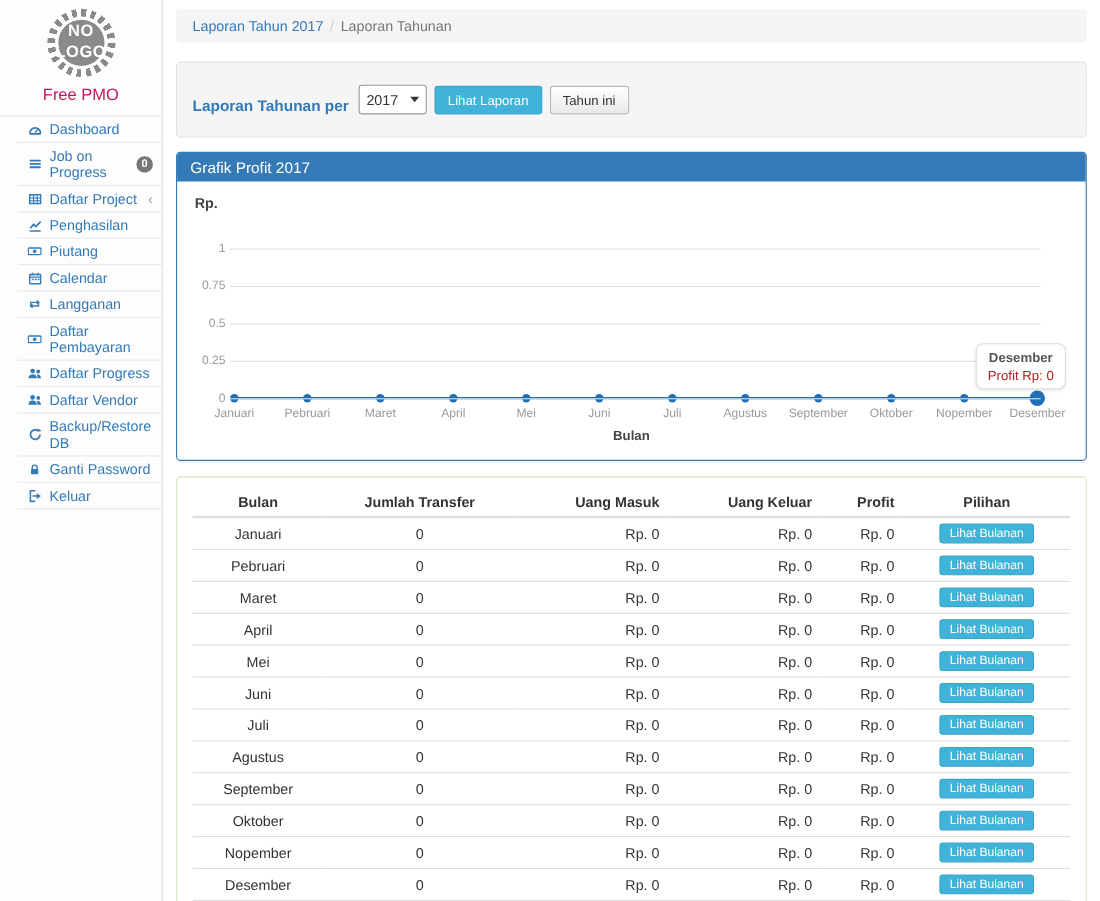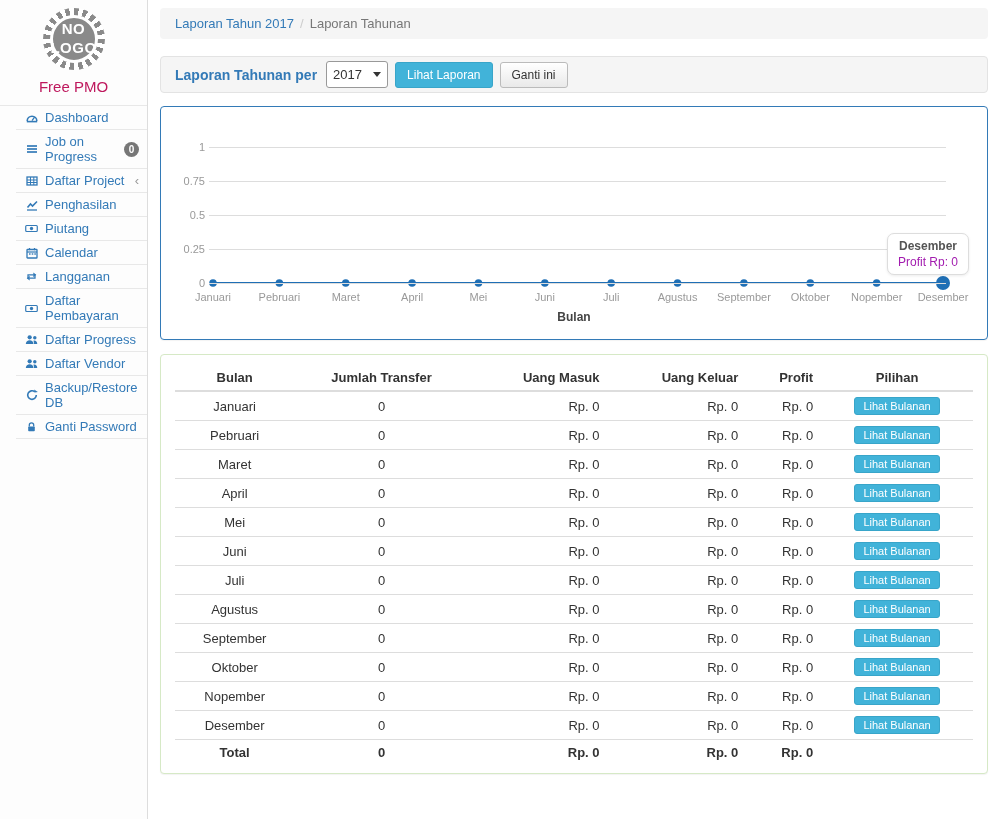--- a/index.html
+++ b/index.html
@@ -26,22 +26,22 @@
   .mi-badge { margin-left:auto; background:#777; color:#fff; border-radius:50%; min-width:15px; height:15px;
     font-size:10px; line-height:15px; text-align:center; font-weight:bold; }
   .mi-chevron { margin-left:auto; color:#999; font-size:13px; line-height:1; }
 
   
   .main { flex:1; display:flex; flex-direction:column; padding:8px 12px 0; min-width:0; }
   .breadcrumb { background:#f5f5f5; border-radius:4px; padding:8px 15px; margin-bottom:17px; font-size:13px; color:#777; }
   .breadcrumb a { color:#337ab7; text-decoration:none; }
   .crumb-sep { margin:0 6px; color:#ccc; }
 
-  .well { background:#f5f5f5; border:1px solid #e3e3e3; border-radius:4px; padding:4px 14px; margin-bottom:13px;
-    display:flex; align-items:center; gap:7px; min-height:35px; }
+  .well { background:#f5f5f5; border:1px solid #e3e3e3; border-radius:4px; padding:20px 14px; margin-bottom:13px;
+    display:flex; align-items:flex-end; gap:7px; min-height:35px; }
   .filter-label { color:#337ab7; font-weight:bold; font-size:14px; margin-right:2px; }
   .select-box { background:#fff; border:1px solid #999; border-radius:3px; height:27px; width:62px;
     display:inline-flex; align-items:center; justify-content:space-between; padding:0 6px; cursor:pointer; color:#333; }
   .caret { width:0; height:0; border-left:4px solid transparent; border-right:4px solid transparent; border-top:5px solid #333; }
   .btn { border-radius:3px; font-size:12px; padding:5px 11px; cursor:pointer; border:1px solid transparent; font-family:inherit; }
   .btn-info { background:#41b3d9; border-color:#38a5c9; color:#fff; }
   .btn-default { background:linear-gradient(#fff,#e9e9e9); border-color:#bbb; color:#333; }
 
   .panel { border-radius:4px; margin-bottom:14px; background:#fff; box-shadow:0 1px 1px rgba(0,0,0,.05); }
   .panel-primary { border:1px solid #337ab7; }
@@ -55,21 +55,21 @@
   .y-axis-title { font-weight:bold; color:#444; font-size:13px; margin:2px 0 4px 2px; }
   #chart-wrap { position:relative; height:214px; }
   .gridline { position:absolute; left:34px; right:27px; height:1px; background:#ddd; }
   .ytick { position:absolute; left:0; width:30px; text-align:right; font-size:11px; color:#999; transform:translateY(-50%); }
   .xtick { position:absolute; top:174px; transform:translateX(-50%); font-size:11px; color:#999; white-space:nowrap; }
   .x-axis-title { position:absolute; top:193px; left:50%; transform:translateX(-50%); font-weight:bold; font-size:12px; color:#444; }
   #chart-svg { position:absolute; inset:0; }
   .chart-tooltip { position:absolute; right:4px; top:116px; background:#fff; border:1px solid #ddd; border-radius:7px;
     padding:5px 10px; text-align:center; box-shadow:0 1px 3px rgba(0,0,0,.08); z-index:2; }
   .tt-title { font-weight:bold; color:#555; font-size:12px; }
-  .tt-value { color:#a21caf; font-size:12px; margin-top:2px; }
+  .tt-value { color:#b91c1c; font-size:12px; margin-top:2px; }
 
   
   table.report { width:100%; border-collapse:collapse; font-size:13px; }
   .report th { font-weight:bold; color:#333; padding:5px 8px; border-bottom:2px solid #ddd; }
   .report td { padding:5px 8px; border-top:1px solid #ddd; color:#333; }
   .report tbody tr:first-child td { border-top:none; }
   .al-c { text-align:center; } .al-r { text-align:right; }
   .btn-xs { font-size:11px; padding:2px 8px; }
   .total-row td { font-weight:bold; }
 </style>
@@ -212,40 +212,52 @@
           </div>
           <div class="menu-item">
             <span class="mi-icon">
               <svg width="11" height="12" viewBox="0 0 12 12">
                 <path d="M3.6 5.4V3.9a2.4 2.4 0 0 1 4.8 0v1.5" fill="none" stroke="currentColor" stroke-width="1.4"></path>
                 <rect x="2.4" y="5.4" width="7.2" height="5.2" rx="0.9" fill="currentColor"></rect>
               </svg>
             </span>
             <span>Ganti Password</span>
           </div>
+          <div class="menu-item">
+            <span class="mi-icon">
+              <svg width="12" height="12" viewBox="0 0 12 12">
+                <path d="M6 1.2H1.6v9.6H6" fill="none" stroke="currentColor" stroke-width="1.4"></path>
+                <line x1="3.6" y1="6" x2="8.2" y2="6" stroke="currentColor" stroke-width="1.4"></line>
+                <path d="M7.4 3.3L11.2 6 7.4 8.7z" fill="currentColor"></path>
+              </svg>
+            </span>
+            <span>Keluar</span>
+          </div>
         </nav>
     </aside>
 
     <main class="main">
       <div class="breadcrumb">
         <a href="#">Laporan Tahun 2017</a><span class="crumb-sep">/</span><span>Laporan Tahunan</span>
       </div>
 
       <div class="well">
         <span class="filter-label">Laporan Tahunan per</span>
         <span class="select-box">
           <span>2017</span>
           <span class="caret"></span>
         </span>
         <button class="btn btn-info">Lihat Laporan</button>
-        <button class="btn btn-default">Ganti ini</button>
+        <button class="btn btn-default">Tahun ini</button>
       </div>
 
       <div class="panel panel-primary">
+        <div class="panel-heading">Grafik Profit 2017</div>
         <div class="panel-body">
+          <div class="y-axis-title">Rp.</div>
           <div id="chart-wrap">
             <div class="x-axis-title">Bulan</div>
             <svg id="chart-svg" width="798" height="214">
                 <polyline points="38,166 104.36363636363636,166 170.72727272727272,166 237.0909090909091,166 303.45454545454544,166 369.8181818181818,166 436.1818181818182,166 502.54545454545456,166 568.9090909090909,166 635.2727272727273,166 701.6363636363636,166 768,166" fill="none" stroke="#1f6fb5" stroke-width="2"></polyline>
                 <circle cx="38" cy="166" r="3.8" fill="#1f6fb5"></circle>
                 <circle cx="104.36363636363636" cy="166" r="3.8" fill="#1f6fb5"></circle>
                 <circle cx="170.72727272727272" cy="166" r="3.8" fill="#1f6fb5"></circle>
                 <circle cx="237.0909090909091" cy="166" r="3.8" fill="#1f6fb5"></circle>
                 <circle cx="303.45454545454544" cy="166" r="3.8" fill="#1f6fb5"></circle>
                 <circle cx="369.8181818181818" cy="166" r="3.8" fill="#1f6fb5"></circle>

